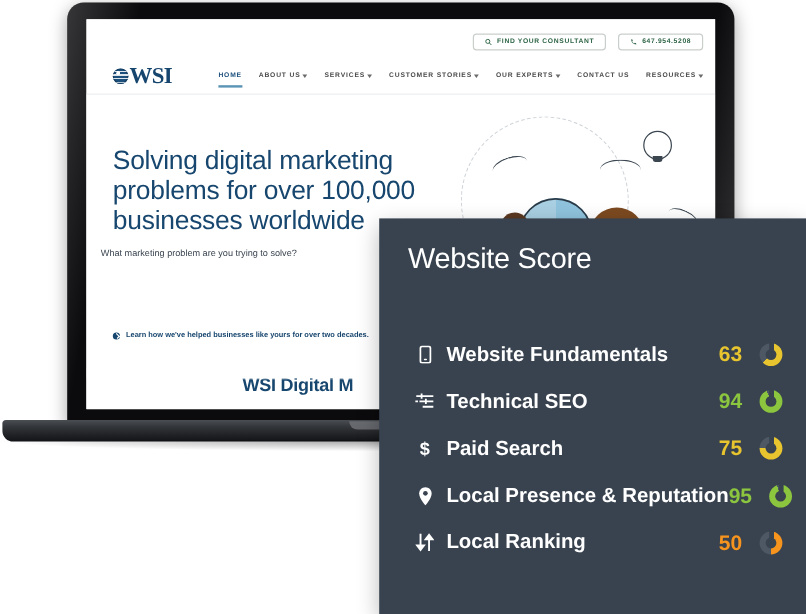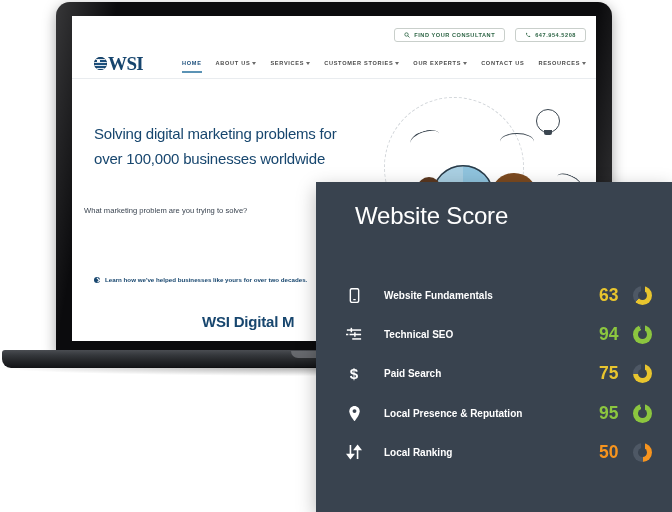--- a/index.html
+++ b/index.html
@@ -46,21 +46,21 @@
   .nav{position:absolute;left:110px;top:44px;display:flex;gap:14px;align-items:center;}
   .nav-item{font-size:5.6px;font-weight:700;letter-spacing:.7px;color:#4a4a4a;white-space:nowrap;
         display:flex;align-items:center;gap:2px;position:relative;padding-bottom:7px;}
   .nav-item.active{color:#1c4f7c;}
   .nav-item.active:after{content:"";position:absolute;left:0;right:0;bottom:0;height:2px;background:#5b93b5;}
   .caret{width:0;height:0;border-left:2.4px solid transparent;border-right:2.4px solid transparent;
         border-top:3px solid #6a6a6a;}
 
   .hero{position:absolute;left:0;top:63px;width:524px;height:262px;background:#fff;overflow:hidden;}
   .hero-h1{position:absolute;left:22px;top:42px;width:258px;color:#17466e;
-        font-size:15px;line-height:25px;font-weight:400;letter-spacing:-.2px;}
+        font-size:22px;line-height:25px;font-weight:400;letter-spacing:-.2px;}
   .hero-sub{position:absolute;left:12px;top:127px;color:#3a4450;font-size:7.6px;}
   .cta{position:absolute;left:22px;top:147px;background:#0c6b36;color:#fff;border:0;
         padding:10px 16px;font-size:7.2px;font-weight:700;letter-spacing:.6px;cursor:pointer;}
   .learn{position:absolute;left:22px;top:197px;display:flex;align-items:center;gap:5px;
         color:#17466e;font-size:6.2px;font-weight:600;}
   .learn-dot{width:6px;height:6px;border-radius:50%;background:#17466e;position:relative;}
   .learn-dot:after{content:"";position:absolute;left:2px;top:1.6px;width:2px;height:2.8px;
         border-right:1px solid #fff;border-bottom:1px solid #fff;transform:rotate(-45deg);}
   .hero-foot{position:absolute;left:130px;top:234px;color:#17466e;font-size:15px;font-weight:600;
         letter-spacing:-.2px;white-space:nowrap;}
@@ -87,26 +87,26 @@
   .squig{position:absolute;border-top:1.4px solid #3b4650;border-radius:50%;}
 
   
   .panel{position:absolute;left:316px;top:182px;width:356px;height:330px;background:#39434f;
          box-shadow:0 6px 18px rgba(0,0,0,.28);}
   .panel-head{position:absolute;left:24px;top:20px;display:flex;align-items:center;gap:18px;}
   .badge{width:62px;height:62px;border-radius:50%;background:#0d5b88;
          box-shadow:0 0 0 2.5px #ffffff,0 0 0 5px rgba(255,255,255,.30);
          display:flex;align-items:center;justify-content:center;}
   .badge span{color:#ffffff;font-size:30px;font-weight:700;letter-spacing:-.5px;line-height:1;}
-  .panel-title{color:#ffffff;font-size:24px;font-weight:400;letter-spacing:-.2px;margin-left:15px;}
+  .panel-title{color:#ffffff;font-size:24px;font-weight:400;letter-spacing:-.2px;}
 
   .rows{position:absolute;left:24px;top:94px;width:312px;}
   .row{display:flex;align-items:center;height:39.2px;}
   .row-ico{width:28px;display:flex;align-items:center;justify-content:center;color:#ffffff;flex:0 0 28px;}
-  .row-label{flex:1;color:#ffffff;font-size:10px;font-weight:600;white-space:nowrap;padding-left:4px;margin-left:12px;}
+  .row-label{flex:1;color:#ffffff;font-size:17px;font-weight:600;white-space:nowrap;padding-left:4px;}
   .row-val{font-size:17.5px;font-weight:700;margin-right:8px;text-align:left;min-width:26px;}
   .ring{width:19px;height:19px;border-radius:50%;position:relative;flex:0 0 19px;}
   .ring:after{content:"";position:absolute;left:5px;top:5px;width:9px;height:9px;border-radius:50%;background:#39434f;}
   .ring-cut{position:absolute;left:7.5px;top:-1px;width:4px;height:7px;background:#39434f;}
 </style>
 </head>
 <body>
 
 <div id="stage">
 

